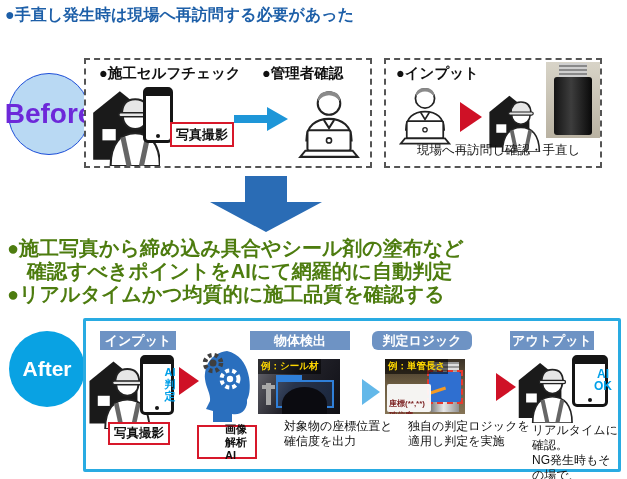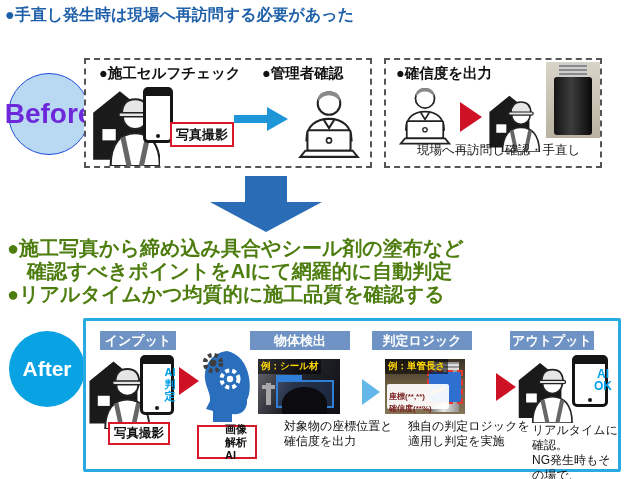--- a/index.html
+++ b/index.html
@@ -61,22 +61,22 @@
   .photo-detect .bbox { position:absolute; left:18px; top:21px; width:58px; height:28px; border:2px solid #2f7fd8; background:rgba(60,130,220,.18); }
   .photo-detect .bbox-tag { position:absolute; left:-2px; top:-7px; width:26px; height:7px; background:#2f7fd8; }
   .photo-detect .arc { position:absolute; left:4px; top:5px; width:45px; height:34px; border-radius:50% 50% 0 0; background:#0b0b10; }
 
   .photo-logic { position:absolute; left:299px; top:38px; width:80px; height:55px; overflow:hidden;
                  background:linear-gradient(#3a3126,#6b5b40 45%,#857456); }
   .photo-logic .pipe { position:absolute; left:46px; top:3px; width:28px; height:50px; background:linear-gradient(90deg,#7e7e7e,#e8e8e8 45%,#909090); }
   .photo-logic .pipe-threads { position:absolute; left:46px; top:3px; width:28px; height:9px; background:repeating-linear-gradient(180deg,#999 0 2px,#ddd 2px 4px); }
   .photo-logic .wrap { position:absolute; left:44px; top:13px; width:32px; height:30px; background:#2f6fd0; border-radius:3px; }
   .photo-logic .rbox { position:absolute; left:42px; top:11px; width:36px; height:34px; border:2px dashed #e8392f; }
-  .photo-logic .info { position:absolute; left:2px; top:25px; width:62px; height:25px; background:rgba(255,255,255,.93); border-radius:2px;
-                       color:#7a1f1f; font-size:8px; font-weight:bold; line-height:12px; padding:7px 2px; }
+  .photo-logic .info { position:absolute; left:2px; top:25px; width:44px; height:25px; background:rgba(255,255,255,.93); border-radius:2px;
+                       color:#7a1f1f; font-size:8px; font-weight:bold; line-height:12px; padding:14px 2px; }
   .photo-logic .line { position:absolute; left:45px; top:30px; width:16px; height:3px; background:#f59a23; transform:rotate(-18deg); }
 </style>
 </head>
 <body>
 
 <div id="app">
 
   <div class="bullets">
     <div>●手直し発生時は現場へ再訪問する必要があった</div>
   </div>
@@ -115,21 +115,21 @@
       <path d="M33,32 L38,40 L43,32" fill="none" stroke="#222" stroke-width="2"></path>
       <circle cx="38" cy="16" r="11" fill="#fff" stroke="#222" stroke-width="2"></circle>
       <path d="M27,14 Q27,4 38,4 Q49,4 49,14 Q44,8 38,8 Q32,8 27,14 Z" fill="#8a8a8a"></path>
       <rect x="17" y="42" width="42" height="20" rx="2" fill="#fff" stroke="#222" stroke-width="2"></rect>
       <circle cx="38" cy="52" r="2.5" fill="none" stroke="#222" stroke-width="1.5"></circle>
       <path d="M10,68 L66,68 L61,62 L15,62 Z" fill="#fff" stroke="#222" stroke-width="2"></path>
     </svg>
   </div>
 
   <div class="dbox dbox2">
-    <div class="sec-title" style="left:10px;top:4px;">●確信度を出力</div>
+    <div class="sec-title" style="left:10px;top:4px;">●インプット</div>
     <svg class="abs" style="left:6px;top:24px;" width="66" height="62" viewBox="0 0 76 70">
       <path d="M16,52 C16,38 25,31 38,31 C51,31 60,38 60,52 Z" fill="#fff" stroke="#222" stroke-width="2"></path>
       <path d="M33,32 L38,40 L43,32" fill="none" stroke="#222" stroke-width="2"></path>
       <circle cx="38" cy="16" r="11" fill="#fff" stroke="#222" stroke-width="2"></circle>
       <path d="M27,14 Q27,4 38,4 Q49,4 49,14 Q44,8 38,8 Q32,8 27,14 Z" fill="#8a8a8a"></path>
       <rect x="17" y="42" width="42" height="20" rx="2" fill="#fff" stroke="#222" stroke-width="2"></rect>
       <circle cx="38" cy="52" r="2.5" fill="none" stroke="#222" stroke-width="1.5"></circle>
       <path d="M10,68 L66,68 L61,62 L15,62 Z" fill="#fff" stroke="#222" stroke-width="2"></path>
     </svg>
     <div class="tri-red" style="left:74px;top:42px;"></div>
@@ -159,21 +159,21 @@
     <div>　確認すべきポイントをAIにて網羅的に自動判定</div>
     <div>●リアルタイムかつ均質的に施工品質を確認する</div>
   </div>
 
   <div class="badge badge-after">After</div>
 
   <div class="after-box">
 
     <div class="col-header" style="left:14px;top:10px;width:76px;">インプット</div>
     <div class="col-header" style="left:164px;top:10px;width:100px;">物体検出</div>
-    <div class="col-header" style="left:286px;top:10px;width:100px;">判定ロジック</div>
+    <div class="col-header" style="left:286px;top:10px;width:100px;border-radius:6px;">判定ロジック</div>
     <div class="col-header" style="left:424px;top:10px;width:84px;">アウトプット</div>
 
     <svg class="abs" style="left:2px;top:36px;" width="62" height="72" viewBox="0 0 66 78">
       <path d="M1,26 L27,5 L53,26 L53,72 L1,72 Z" fill="#1a1a1a"></path>
       <rect x="10" y="42" width="13" height="11" fill="#fff"></rect>
       <path d="M18,78 C18,56 28,46 42,46 C56,46 66,56 66,78 Z" fill="#fff" stroke="#222" stroke-width="2"></path>
       <path d="M30,50 L36,78" stroke="#666" stroke-width="5"></path>
       <path d="M54,50 L48,78" stroke="#666" stroke-width="5"></path>
       <circle cx="42" cy="30" r="12" fill="#fff" stroke="#222" stroke-width="2"></circle>
       <path d="M29,28 Q29,13 42,13 Q55,13 55,28 Z" fill="#e6e6e6" stroke="#222" stroke-width="2"></path>

